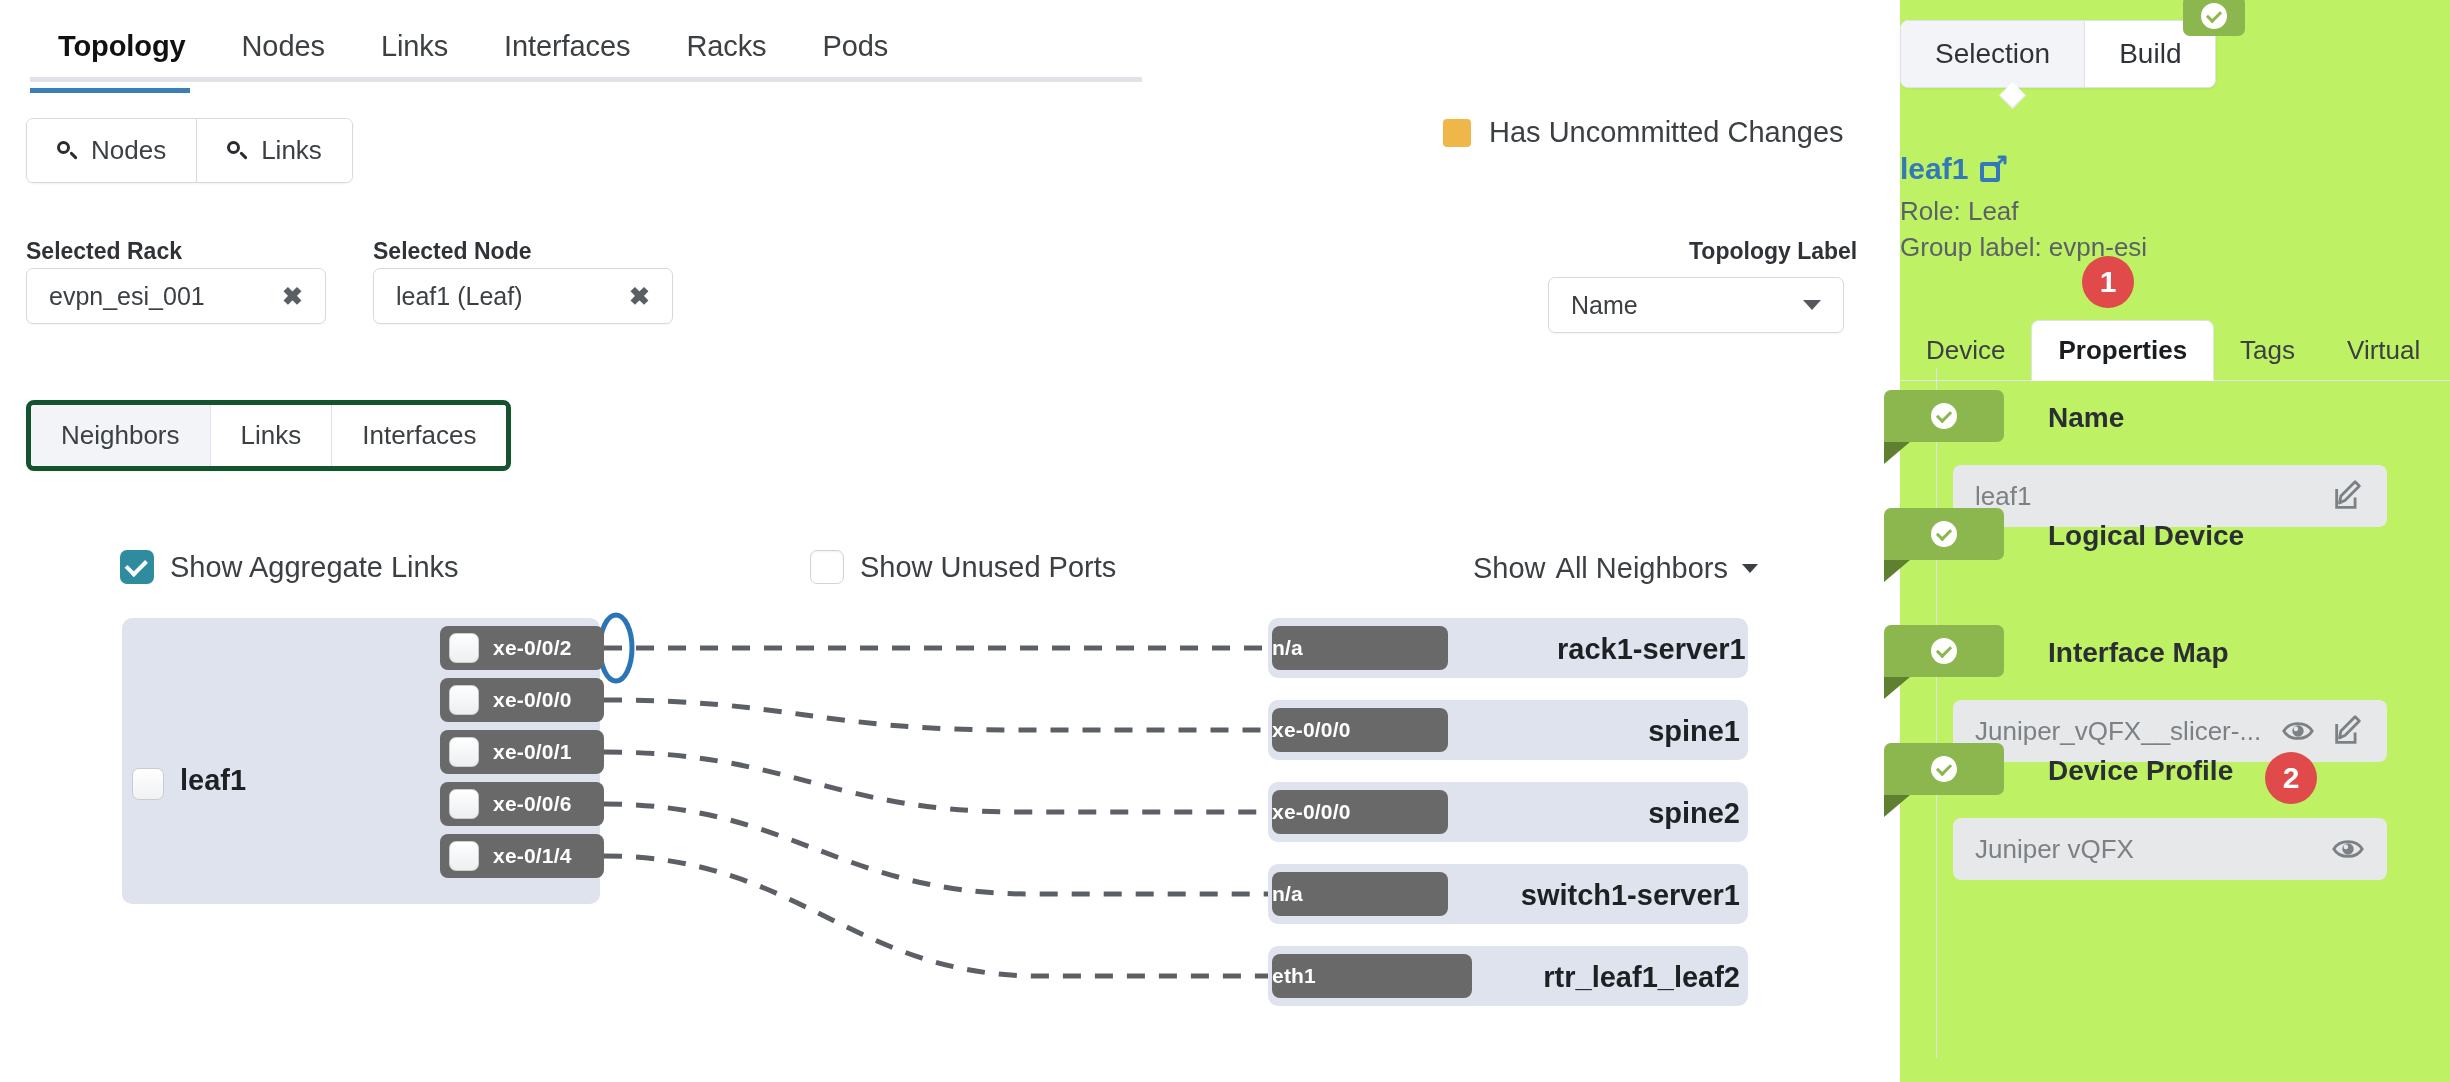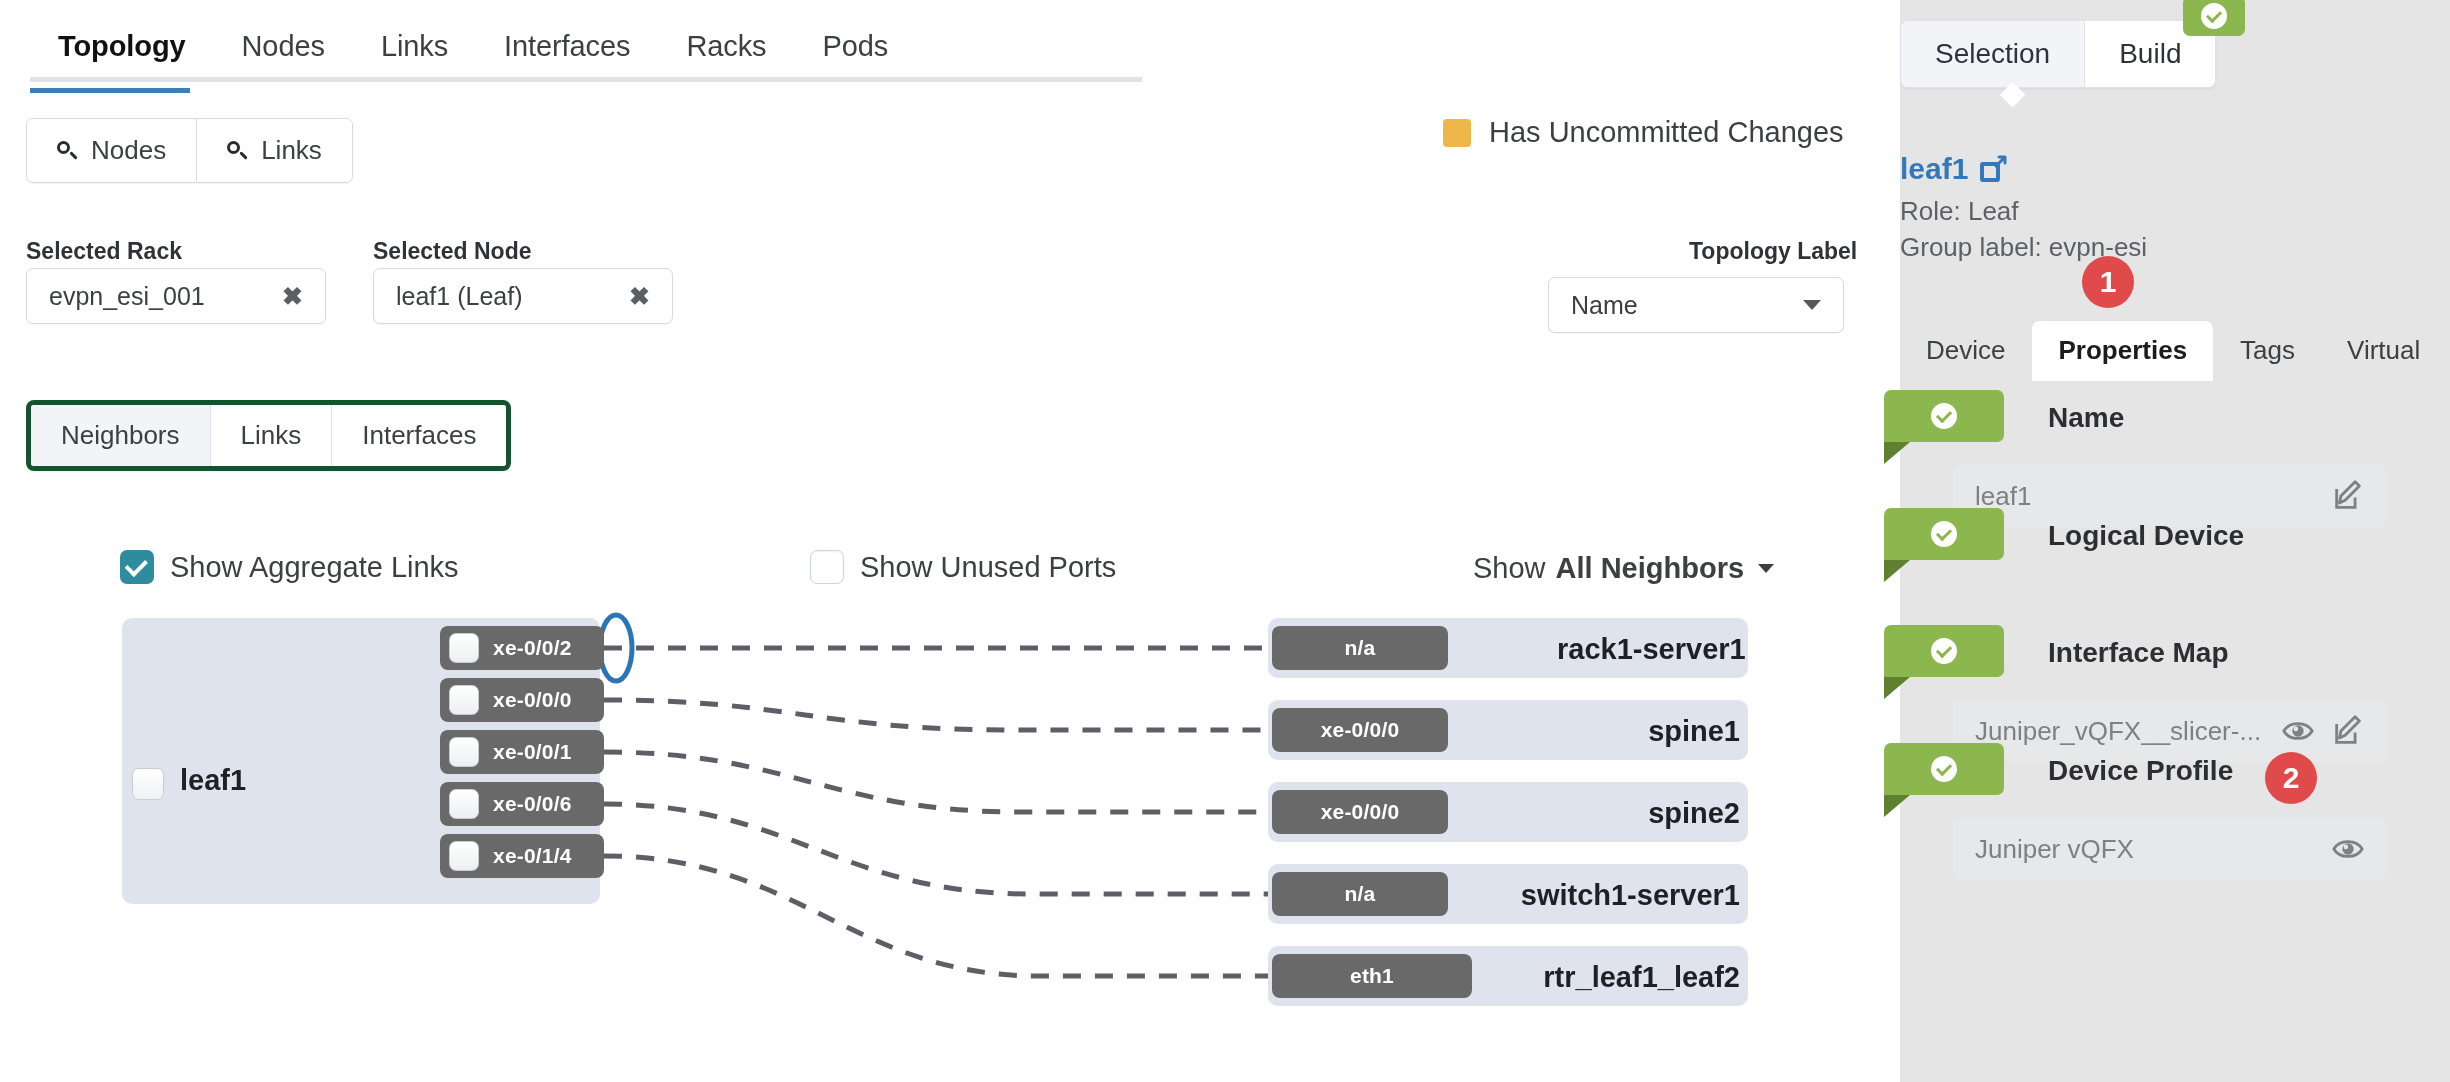--- a/index.html
+++ b/index.html
@@ -204,21 +204,21 @@
   .show-neighbors {
     position: absolute;
     font-size: 29px;
     color: #3c4043;
     display: flex;
     align-items: center;
     gap: 10px;
     cursor: pointer;
     white-space: nowrap;
   }
-  .show-neighbors b { font-weight: bold; }
+  .show-neighbors b { font-weight: normal; }
   .sn-caret {
     width: 0; height: 0;
     border-left: 8px solid transparent;
     border-right: 8px solid transparent;
     border-top: 9px solid #3c4043;
     margin-left: 4px;
   }
 
   
   #topology { position: absolute; left: 0; top: 600px; width: 1840px; height: 460px; }
@@ -266,31 +266,30 @@
   }
   .port-pill .plabel {
     font-size: 21px;
     font-weight: bold;
     color: #ffffff;
     margin-left: 14px;
     white-space: nowrap;
     letter-spacing: 0.2px;
   }
   .port-pill.right {
-    justify-content: center;
   }
   .port-pill.right .plabel { margin-left: 0; }
   #links-svg { position: absolute; left: 0; top: 0; width: 1840px; height: 460px; }
 
   
   #right-panel {
     position: absolute;
     left: 1900px; top: 0;
     width: 550px; height: 1082px;
-    background: #e5e5e5;
+    background: #bef264;
   }
   .rp-tabs {
     position: absolute;
     left: 0; top: 20px;
     display: flex;
     border: 1px solid #dfe3e8;
     border-radius: 8px;
     overflow: hidden;
     box-shadow: 0 1px 3px rgba(0,0,0,0.06);
     background: #ffffff;

